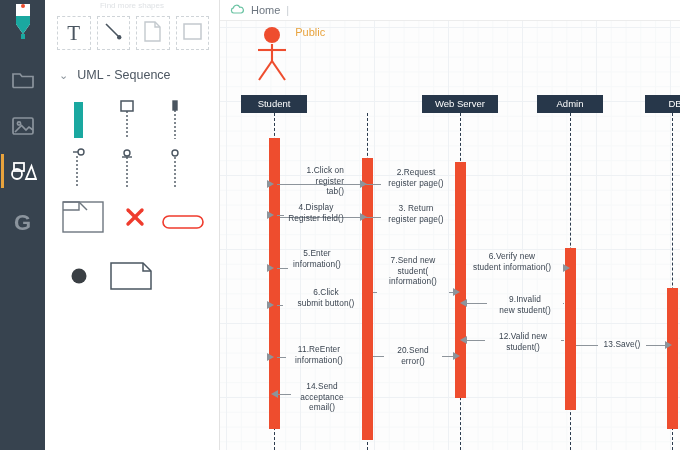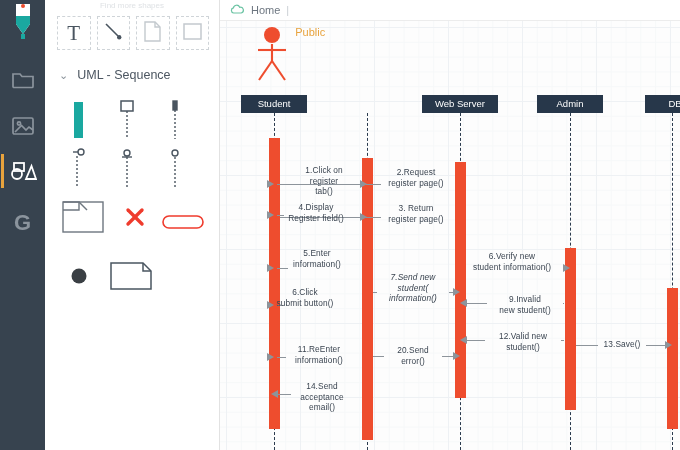--- a/index.html
+++ b/index.html
@@ -319,21 +319,21 @@
           <div class="actbar" style="left: 234.5px; top: 141px; height: 236px;"></div>
           <div class="lifeline-head" style="left: 317px; top: 74px; width: 66px;">Admin</div>
           <div class="dashline" style="left: 350px; top: 92px; height: 337px;"></div>
           <div class="actbar" style="left: 344.5px; top: 227px; height: 162px;"></div>
           <div class="lifeline-head" style="left: 425px; top: 74px; width: 60px;">DB</div>
           <div class="dashline" style="left: 452px; top: 92px; height: 337px;"></div>
           <div class="actbar" style="left: 446.5px; top: 267px; height: 141px;"></div>
           <div class="msg-line" style="left: 57px; top: 163px; width: 11px;"></div>
           <div class="msg-line" style="left: 124px; top: 163px; width: 0px;"></div>
           <div class="arrowhead arrow-r" style="top: 159px; left: 47px;"></div>
-          <div class="msg-label" style="left: 76px; top: 144px; width: 56px;">1.Click on
+          <div class="msg-label" style="left: 68px; top: 144px; width: 56px; text-align: right;">1.Click on
 register
 tab()</div>
           <div class="msg-line" style="left: 60px; top: 163px; width: 101px;"></div>
           <div class="msg-line" style="left: 231px; top: 163px; width: 0px;"></div>
           <div class="arrowhead arrow-r" style="top: 159px; left: 140px;"></div>
           <div class="msg-label" style="left: 161px; top: 146px; width: 70px;">2.Request
 register page()</div>
           <div class="msg-line" style="left: 60px; top: 196px; width: 101px;"></div>
           <div class="msg-line" style="left: 231px; top: 196px; width: 0px;"></div>
           <div class="arrowhead arrow-r" style="top: 192px; left: 140px;"></div>
@@ -345,26 +345,26 @@
           <div class="msg-label" style="left: 64px; top: 181px; width: 64px;">4.Display
 Register field()</div>
           <div class="msg-line" style="left: 57px; top: 247px; width: 11px;"></div>
           <div class="msg-line" style="left: 126px; top: 247px; width: 0px;"></div>
           <div class="arrowhead arrow-r" style="top: 243px; left: 47px;"></div>
           <div class="msg-label" style="left: 68px; top: 227px; width: 58px;">5.Enter
 information()</div>
           <div class="msg-line" style="left: 57px; top: 284px; width: 6px;"></div>
           <div class="msg-line" style="left: 129px; top: 284px; width: 0px;"></div>
           <div class="arrowhead arrow-r" style="top: 280px; left: 47px;"></div>
-          <div class="msg-label" style="left: 52px; top: 266px; width: 66px; text-align: center;">6.Click
+          <div class="msg-label" style="left: 73px; top: 266px; width: 66px; text-align: center;">6.Click
 submit button()</div>
           <div class="msg-line" style="left: 153px; top: 271px; width: 4px;"></div>
           <div class="msg-line" style="left: 229px; top: 271px; width: 5px;"></div>
           <div class="arrowhead arrow-r" style="top: 267px; left: 233px;"></div>
-          <div class="msg-label" style="left: 157px; top: 251px; width: 72px; font-style: italic;">7.Send new
+          <div class="msg-label" style="left: 157px; top: 234px; width: 72px;">7.Send new
 student(
 information()</div>
           <div class="msg-line" style="left: 246px; top: 247px; width: 0px;"></div>
           <div class="msg-line" style="left: 344px; top: 247px; width: 0px;"></div>
           <div class="arrowhead arrow-r" style="top: 243px; left: 343px;"></div>
           <div class="msg-label" style="left: 240px; top: 230px; width: 104px;">6.Verify new
 student information()</div>
           <div class="msg-line" style="left: 246px; top: 282px; width: 21px;"></div>
           <div class="msg-line" style="left: 343px; top: 282px; width: 1px;"></div>
           <div class="arrowhead arrow-l" style="top: 278px; left: 240px;"></div>

